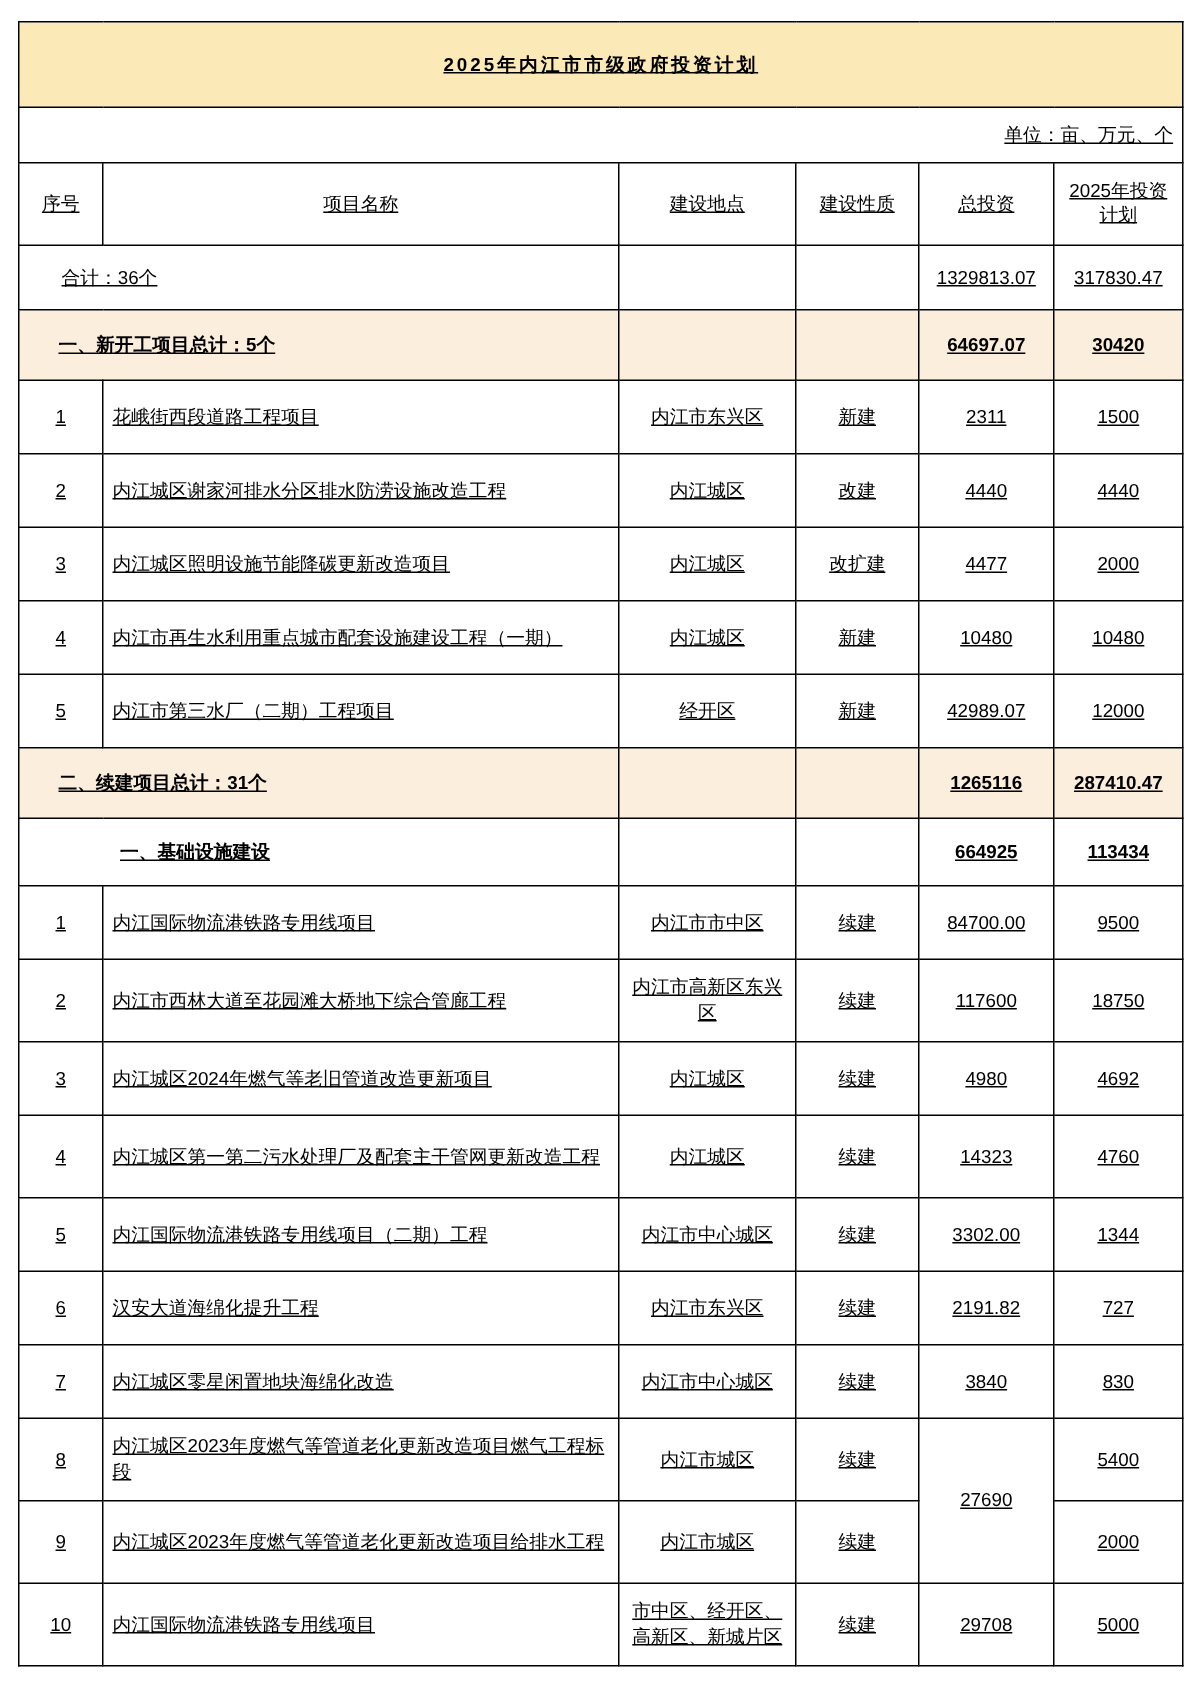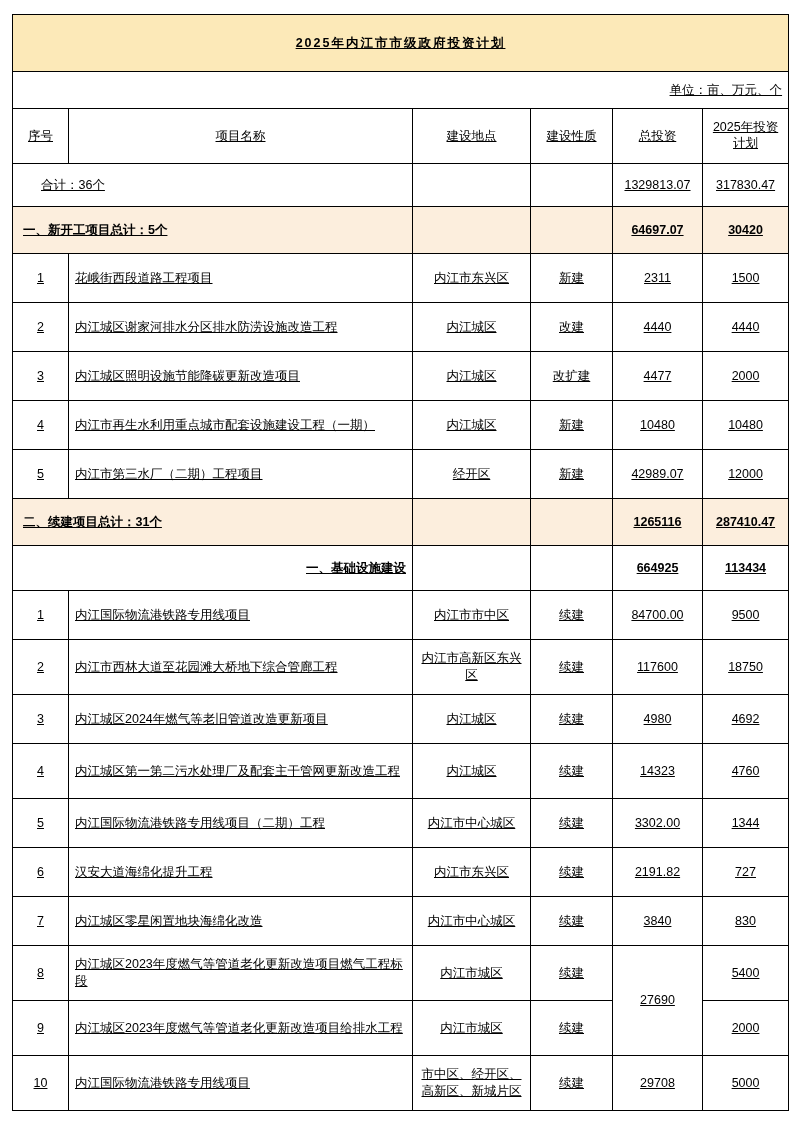--- a/index.html
+++ b/index.html
@@ -79,28 +79,28 @@
     text-align: center;
     margin-left: 42px;
   }
   .section-row td {
     background: #fceedd;
     font-weight: bold;
     height: 36px;
   }
   .section-row .lbl {
     text-align: left;
-    padding-left: 10px;
+    padding-left: 26px;
   }
   .sub-section-row td {
     height: 34px;
     font-weight: bold;
   }
   .sub-section-row .lbl {
-    text-align: right;
+    text-align: left;
     padding-left: 67px;
   }
   .ctr { text-align: center; }
   .seq { text-align: center; font-size: 12.5px; }
   .nm  { text-align: left; padding-left: 10px; }
   .data-row td { height: 38px; }
   .tall td { height: 44px; }
 </style>
 </head>
 <body>

